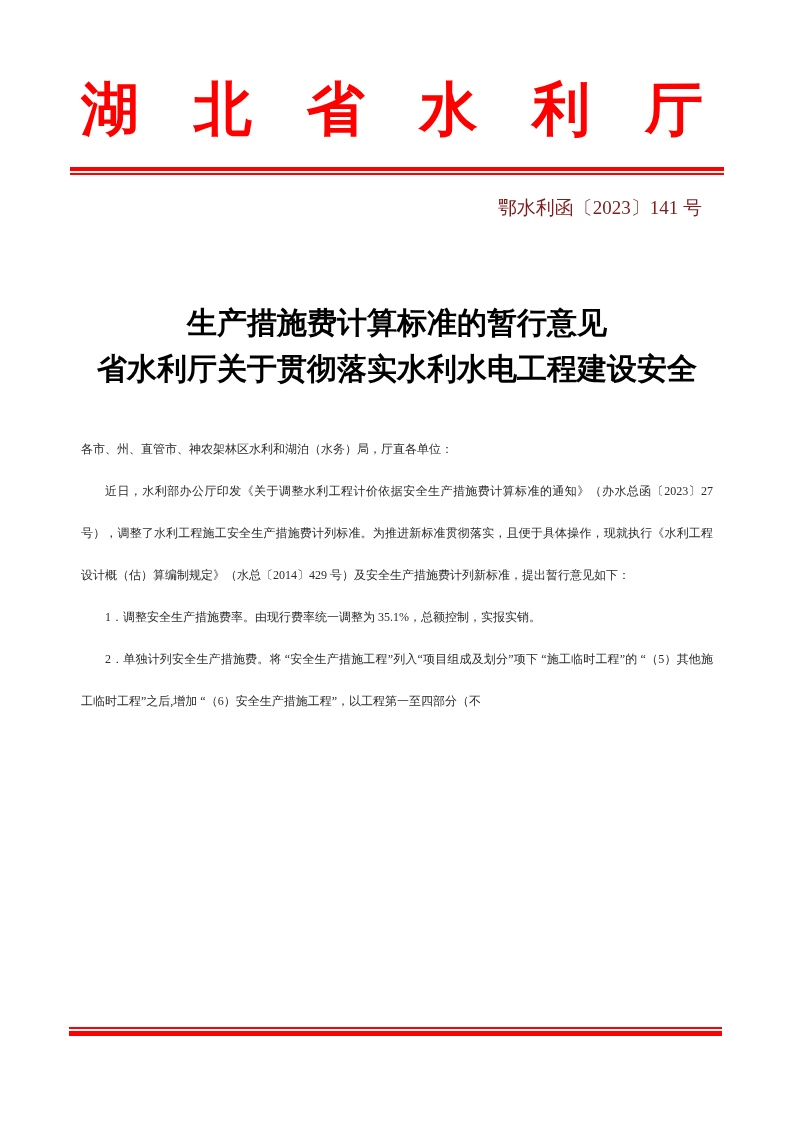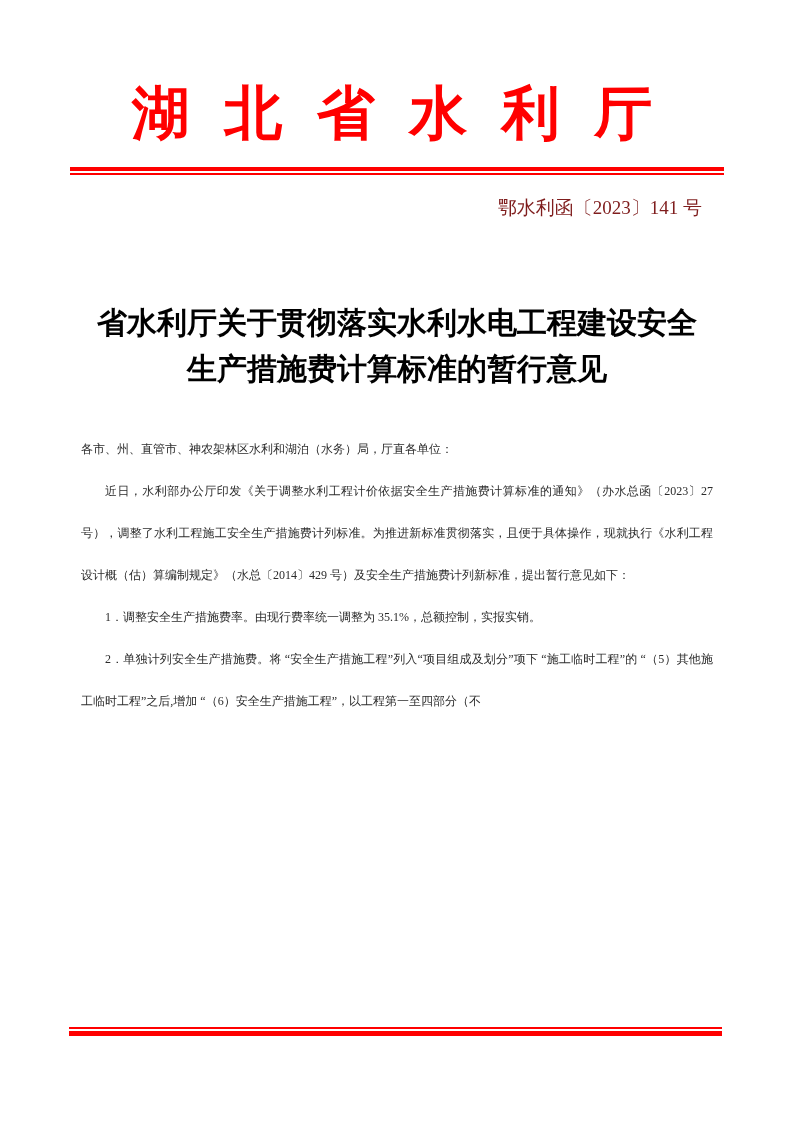--- a/index.html
+++ b/index.html
@@ -16,20 +16,21 @@
   }
   .letterhead {
     padding-top: 85px;
     text-align: center;
     font-size: 58px;
     line-height: 1;
     font-weight: bold;
     color: #ff0000;
     letter-spacing: 10px;
     white-space: nowrap;
+    font-family: Liberation Mono, monospace;
   }
   .rule { margin: 24px 70px 0 70px; }
   .rule .bar-thick { height: 4px; background: #ff0000; }
   .rule .bar-gap   { height: 2px; background: #ffffff; }
   .rule .bar-thin  { height: 2px; background: #ff0000; }
   .doc-number {
     margin-top: 21px;
     padding-right: 92px;
     text-align: right;
     font-size: 19px;
@@ -74,22 +75,22 @@
 
   <div class="rule">
     <div class="bar-thick"></div>
     <div class="bar-gap"></div>
     <div class="bar-thin"></div>
   </div>
 
   <div class="doc-number">鄂水利函〔2023〕141 号</div>
 
   <h1 class="doc-title">
+    <span class="title-line">生产措施费计算标准的暂行意见</span>
     <span class="title-line">省水利厅关于贯彻落实水利水电工程建设安全</span>
-    <span class="title-line">生产措施费计算标准的暂行意见</span>
   </h1>
 
   <div class="body-text">
     <p class="salutation">各市、州、直管市、神农架林区水利和湖泊（水务）局，厅直各单位：</p>
     <p class="indent">近日，水利部办公厅印发《关于调整水利工程计价依据安全生产措施费计算标准的通知》（办水总函〔2023〕27 号），调整了水利工程施工安全生产措施费计列标准。为推进新标准贯彻落实，且便于具体操作，现就执行《水利工程设计概（估）算编制规定》（水总〔2014〕429 号）及安全生产措施费计列新标准，提出暂行意见如下：</p>
     <p class="indent">1．调整安全生产措施费率。由现行费率统一调整为 35.1%，总额控制，实报实销。</p>
     <p class="indent">2．单独计列安全生产措施费。将 “安全生产措施工程”列入“项目组成及划分”项下 “施工临时工程”的 “（5）其他施工临时工程”之后,增加 “（6）安全生产措施工程”，以工程第一至四部分（不</p>
   </div>
 
   <div class="rule-bottom">

